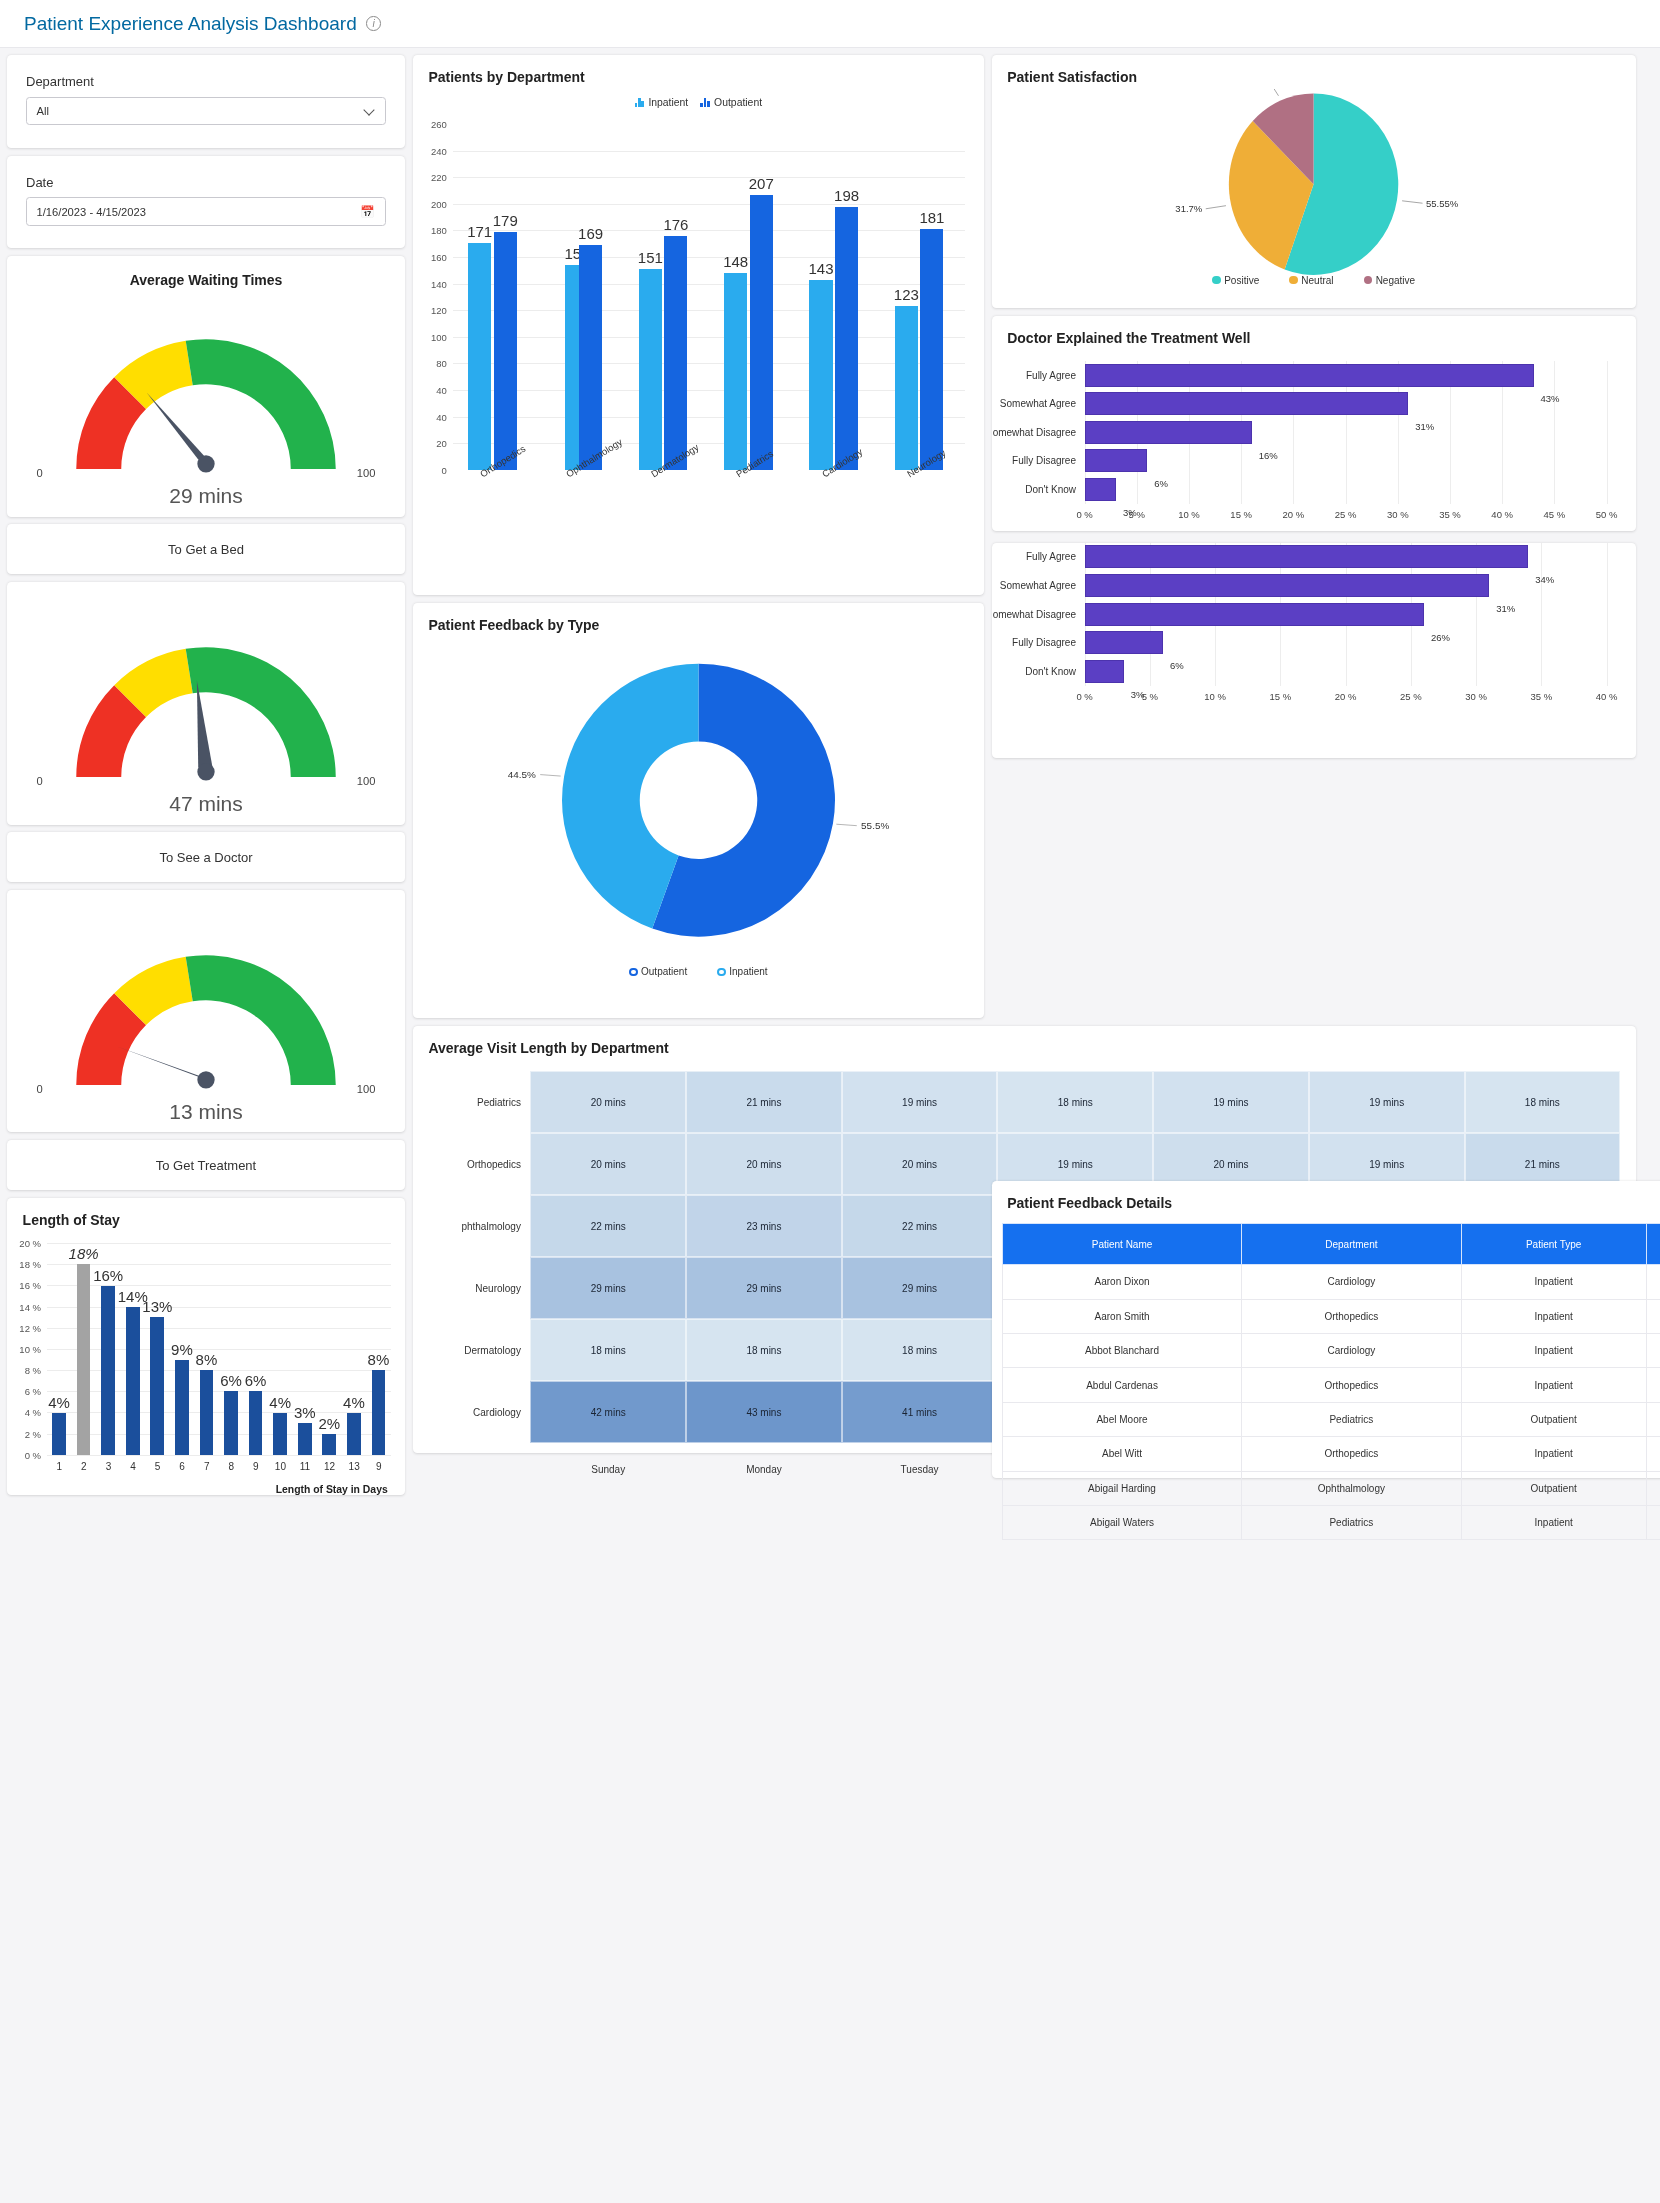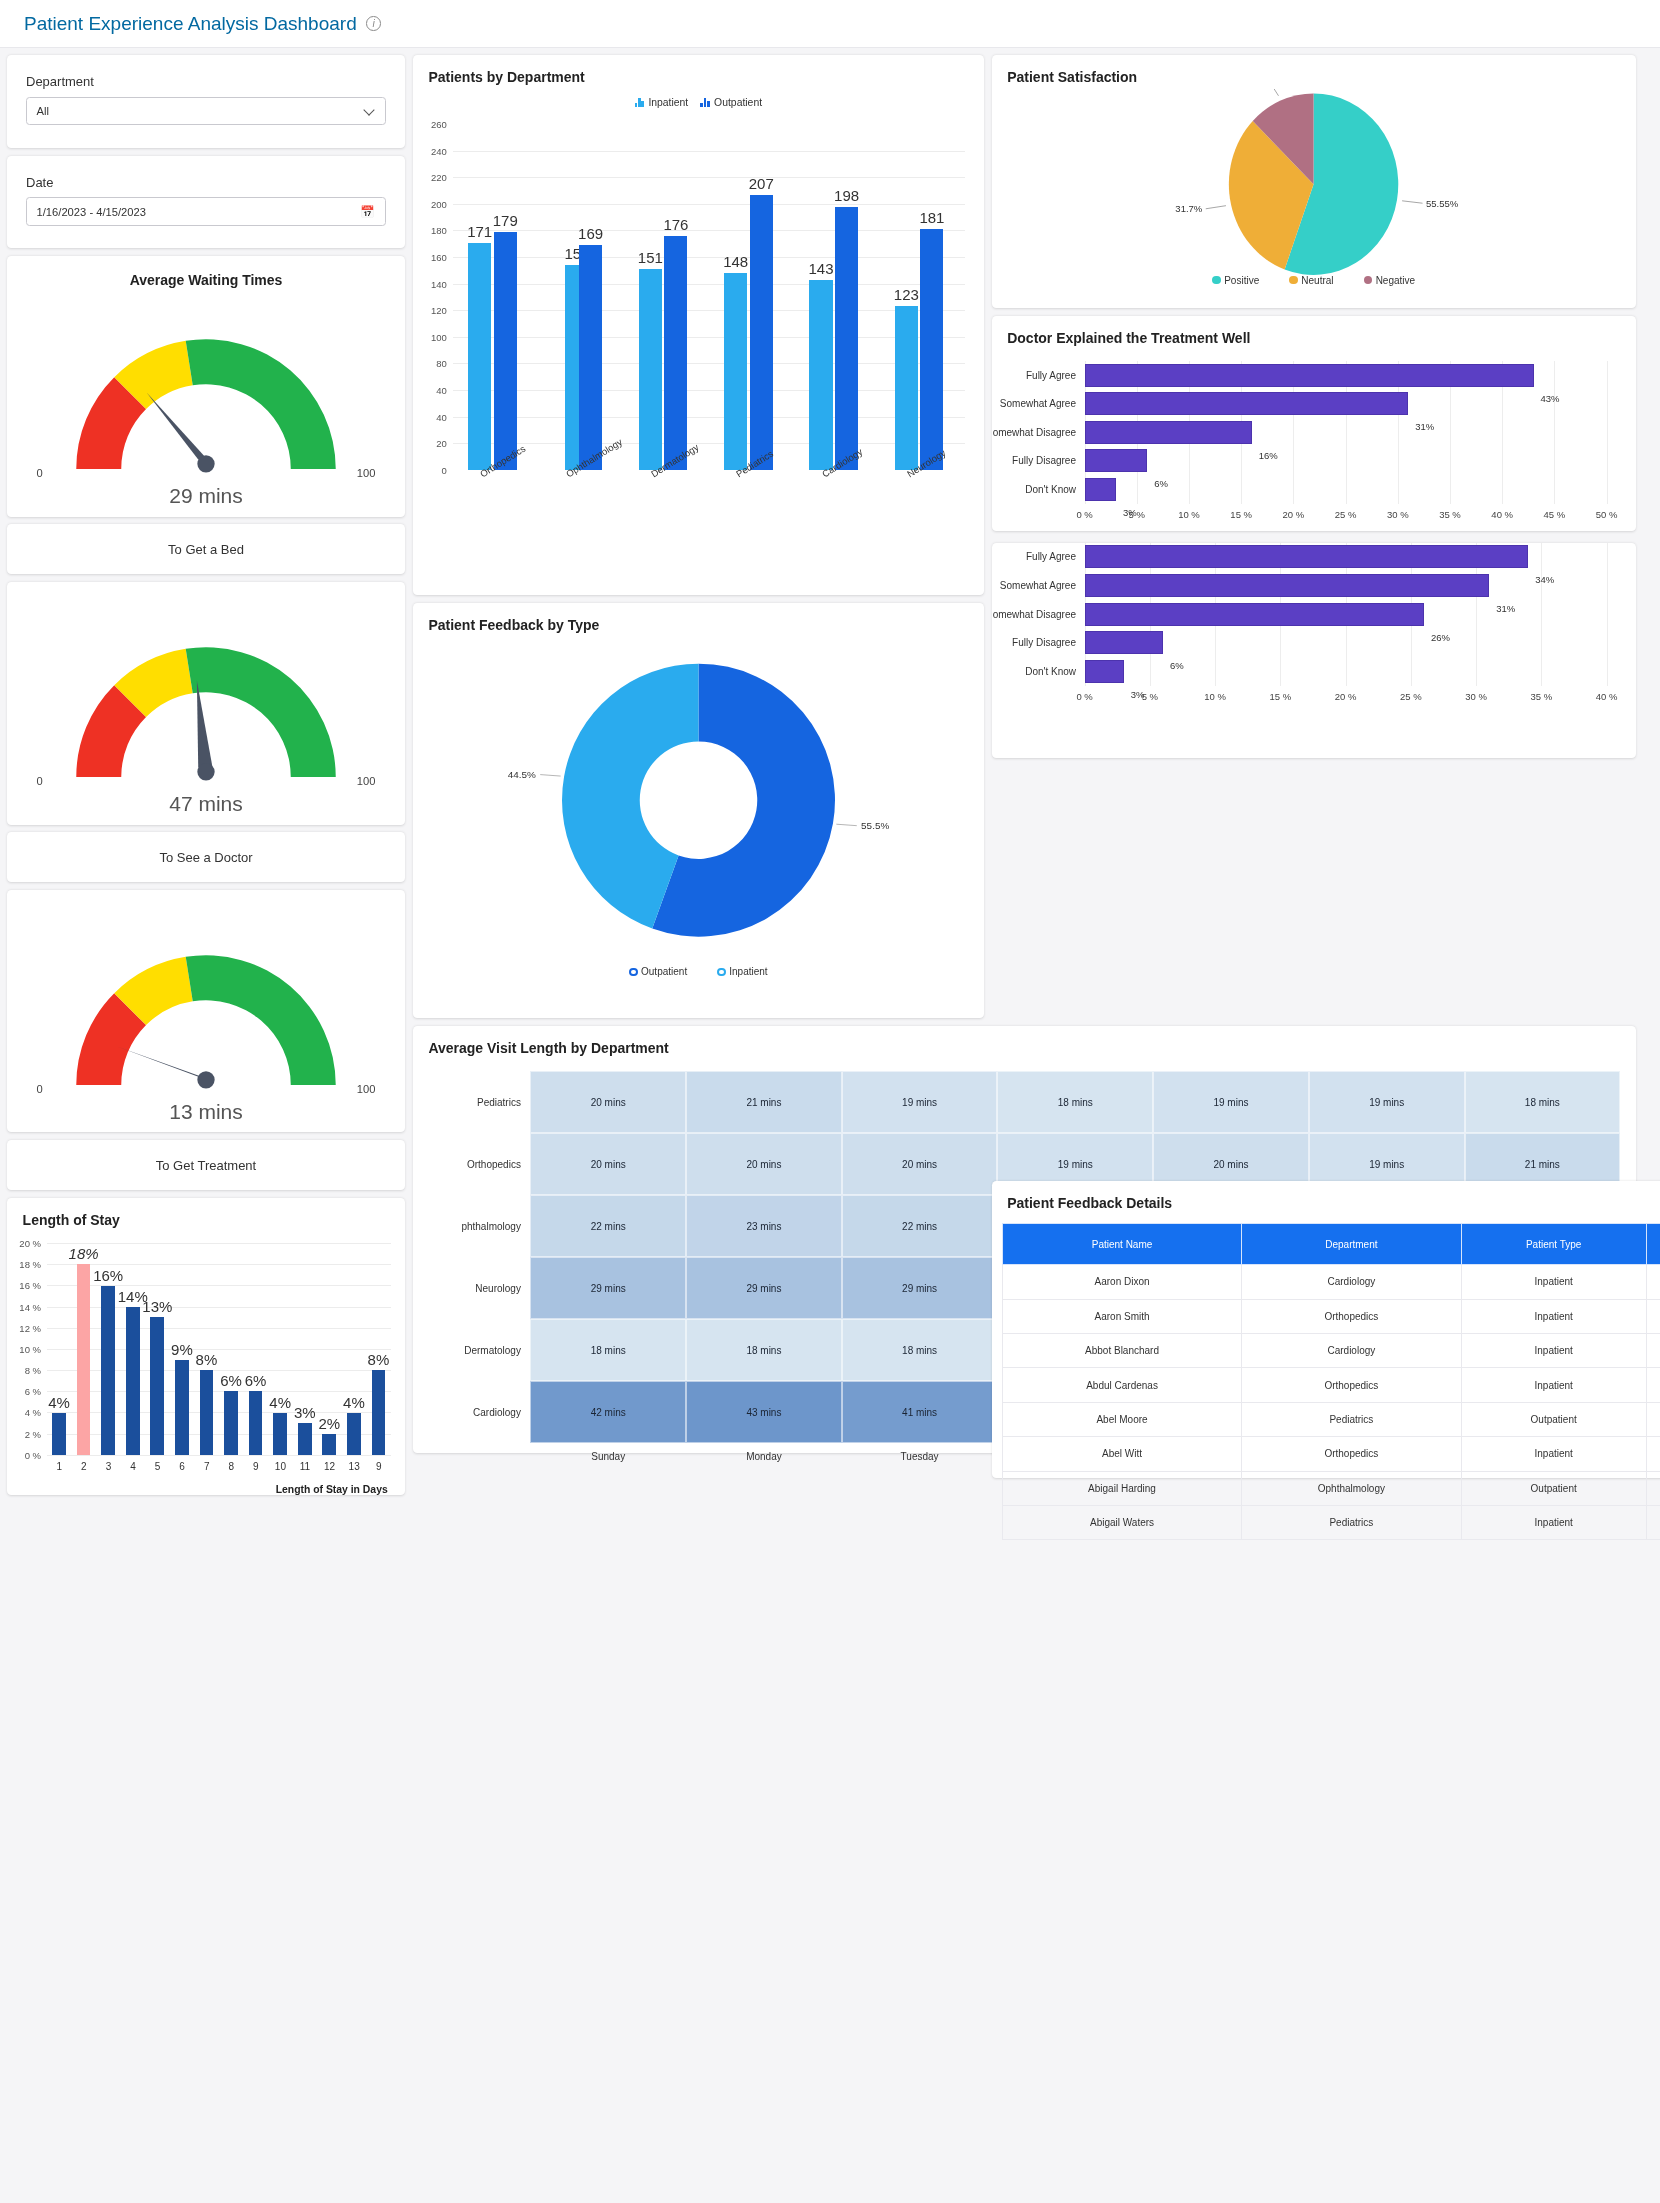--- a/index.html
+++ b/index.html
@@ -80,21 +80,21 @@
   .hb-cat { position:absolute; right:100%; padding-right:8.6px; font-size:10px; color:#333; line-height:23px; white-space:nowrap;}
   .hb-bar { height:100%; background:#5b3fc4; border:0.9px solid #4c33ad; }
   .hb-val { position:absolute; left:100%; margin-left:7px; font-size:9.5px; color:#333; line-height:23px;}
   .hx { position:absolute; top:100%; transform:translateX(-50%); font-size:9.5px; color:#444; padding-top:5.2px; white-space:nowrap;}
   .vgrid { position:absolute; top:0; bottom:0; width:0.9px; background:#ededed;}
 
   
   .hm { display:grid; }
   .hm-cell { display:flex; align-items:center; justify-content:center; font-size:10px; color:#1a2433; border:0.9px solid rgba(255,255,255,.55); }
   .hm-rowlab { display:flex; align-items:center; justify-content:flex-end; font-size:10px; color:#333; padding-right:9.5px;}
-  .hm-collab { text-align:center; font-size:10px; color:#333; padding-top:8px;}
+  .hm-collab { text-align:center; font-size:10px; color:#333; padding-top:21px;}
 
   
   .los-x { position:absolute; top:100%; transform:translateX(-50%); font-size:10px; color:#333; padding-top:6px;}
   .los-axis-title { text-align:right; font-size:10.4px; font-weight:bold; color:#222; padding-right:17.3px; }
 
   
   table { width:100%; border-collapse: collapse; }
   thead th {
     background:#1570ef; color:#fff; font-size:10px; font-weight:normal;
     padding: 14.7px 3.5px; border:0.9px solid #d6e4fb; text-align:center;
@@ -216,21 +216,21 @@
           <div class="grid-line" style="top: 42px;"></div>
           <div class="ytick" style="top: 42px;">16 %</div>
           <div class="grid-line" style="top: 21px;"></div>
           <div class="ytick" style="top: 21px;">18 %</div>
           <div class="grid-line" style="top: 0px;"></div>
           <div class="ytick" style="top: 0px;">20 %</div>
           <div class="bar" style="left: 1.5%; width: 4%; height: 42px; background: rgb(27, 79, 156);">
             <span class="vlabel">4%</span>
           </div>
           <div class="los-x" style="left: 3.57143%;">1</div>
-          <div class="bar" style="left: 8.64286%; width: 4%; height: 191px; background: #fca5a5; font-style: italic;">
+          <div class="bar" style="left: 8.64286%; width: 4%; height: 191px; background: #a3a3a3; font-style: italic;">
             <span class="vlabel">18%</span>
           </div>
           <div class="los-x" style="left: 10.7143%;">2</div>
           <div class="bar" style="left: 15.7857%; width: 4%; height: 169px; background: rgb(27, 79, 156);">
             <span class="vlabel">16%</span>
           </div>
           <div class="los-x" style="left: 17.8571%;">3</div>
           <div class="bar" style="left: 22.9286%; width: 4%; height: 148px; background: rgb(27, 79, 156);">
             <span class="vlabel">14%</span>
           </div>

